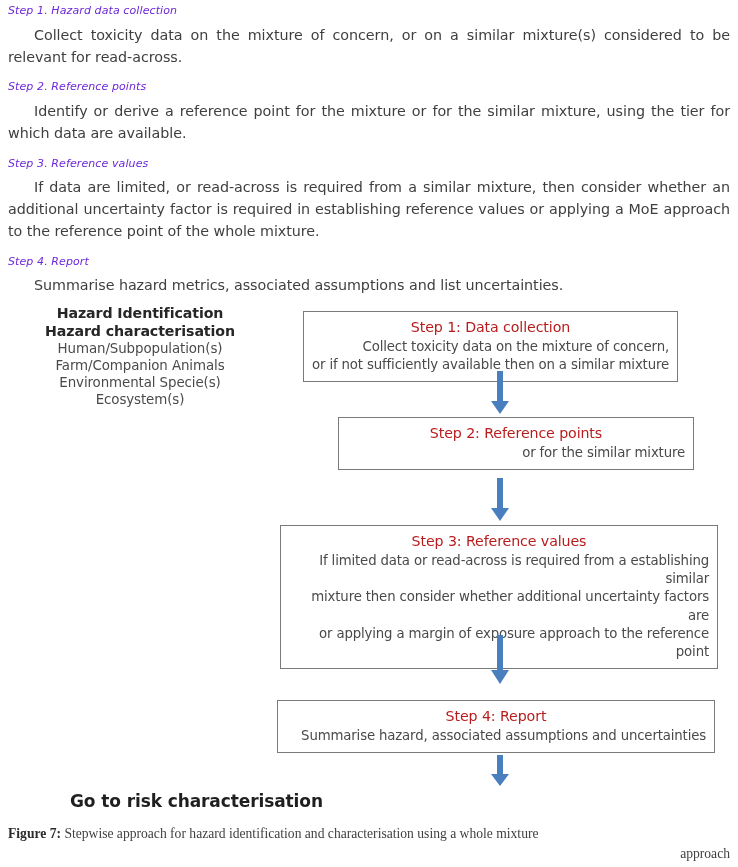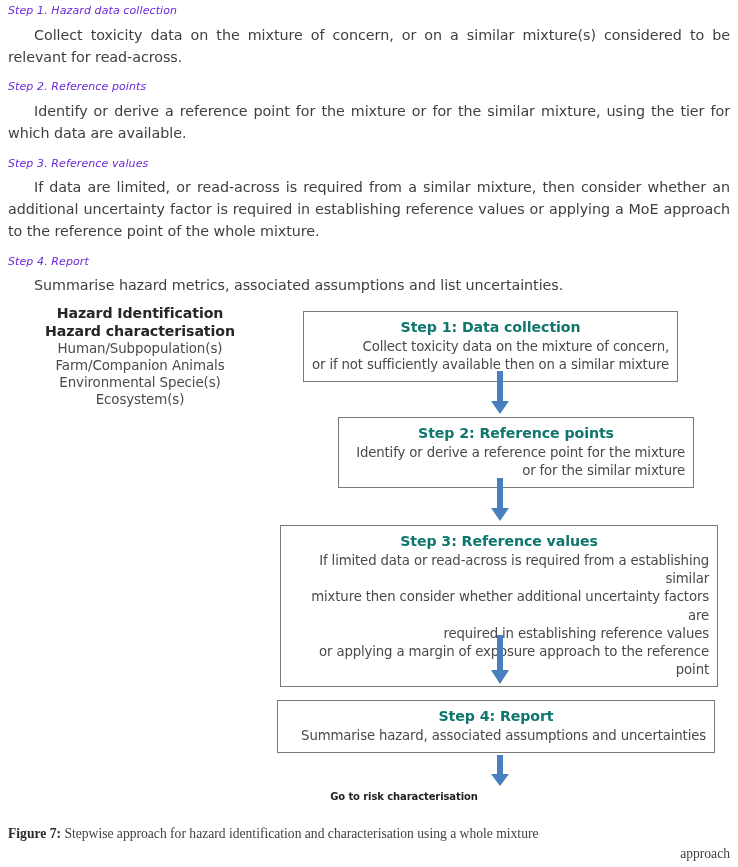--- a/index.html
+++ b/index.html
@@ -78,23 +78,23 @@
     position: absolute;
     box-sizing: border-box;
     border: 1.6px solid #7a7a7a;
     background: #ffffff;
     text-align: center;
     padding: 6px 8px 7px 8px;
     line-height: 1.36;
   }
   .fbox .t {
     display: block;
-    font-weight: bold;
+    font-weight: normal;
     font-size: 14.2px;
-    color: #0f766e;
+    color: #b91c1c;
     margin-bottom: 1px;
     letter-spacing: -.1px;
   }
   .fbox .l {
     display: block;
     font-size: 13.3px;
     color: #4a4a4a;
     letter-spacing: -.15px;
     text-align: right;
   }
@@ -113,23 +113,22 @@
   .a1 { left: 487px; top: 71px;  }
   .a2 { left: 487px; top: 178px; }
   .a3 { left: 487px; top: 335px; }
   .a4 { left: 487px; top: 455px; }
 
   .goto {
     position: absolute;
     left: 0;
     top: 491px;
     width: 738px;
-    text-align: center;
     font-weight: bold;
-    font-size: 10px;
+    font-size: 17px;
     color: #1f1f1f;
     letter-spacing: -.1px;
   }
   .goto-shift { padding-left: 70px; }
 
   
   .caption {
     position: absolute;
     left: 8px;
     top: 824px;
@@ -187,35 +186,33 @@
   </div>
 
   <div class="arrow a1">
     <svg width="26" height="44" viewBox="0 0 26 44" aria-hidden="true">
       <path d="M10 0 h6 v30 h6 l-9 13 l-9 -13 h6 z" fill="#4a7fbf"></path>
     </svg>
   </div>
 
   <div class="fbox box2">
     <span class="t">Step 2: Reference points</span>
-    <span class="l">Identify or derive a reference point for the mixture</span>
     <span class="l">or for the similar mixture</span>
   </div>
 
   <div class="arrow a2">
     <svg width="26" height="44" viewBox="0 0 26 44" aria-hidden="true">
       <path d="M10 0 h6 v30 h6 l-9 13 l-9 -13 h6 z" fill="#4a7fbf"></path>
     </svg>
   </div>
 
   <div class="fbox box3">
     <span class="t">Step 3: Reference values</span>
     <span class="l">If limited data or read-across is required from a establishing similar</span>
     <span class="l">mixture then consider whether additional uncertainty factors are</span>
-    <span class="l">required in establishing reference values</span>
     <span class="l">or applying a margin of exposure approach to the reference point</span>
   </div>
 
   <div class="arrow a3">
     <svg width="26" height="50" viewBox="0 0 26 50" aria-hidden="true">
       <path d="M10 0 h6 v35 h6 l-9 14 l-9 -14 h6 z" fill="#4a7fbf"></path>
     </svg>
   </div>
 
   <div class="fbox box4">

